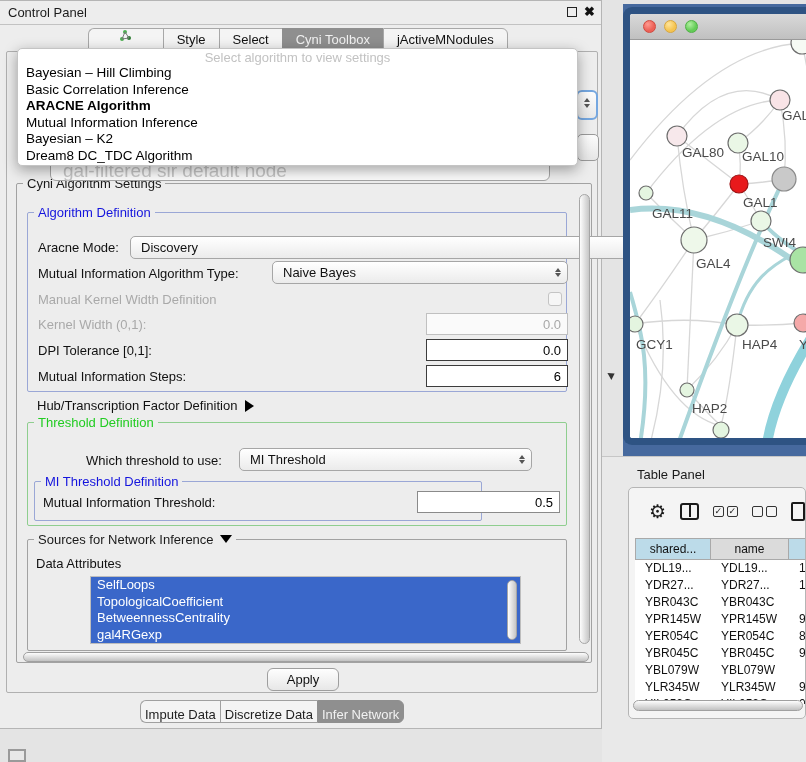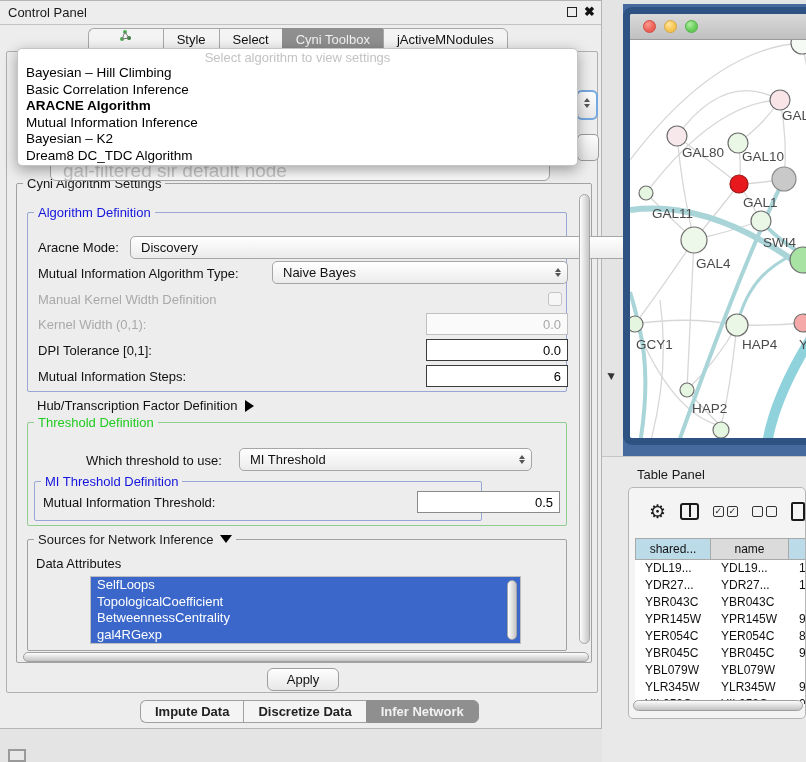--- a/index.html
+++ b/index.html
@@ -70,22 +70,22 @@
 
   .attr-list { background:#fff; border:1px solid #bdbdbd; }
   .attr-item { height:16.5px; line-height:16.5px; font-size:13px; color:#fff; padding-left:6px; }
   .vthumb { background:linear-gradient(90deg,#fdfdfd,#c6c6c6); border:1px solid #a6a6a6; border-radius:6px; }
   .hthumb { background:linear-gradient(#fdfdfd,#c2c2c2); border:1px solid #a0a0a0; border-radius:6px; }
 
   .apply-btn { left:267px; top:667px; width:72px; height:23px; border:1px solid #9e9e9e; border-radius:6px;
     background:linear-gradient(#fefefe,#e7e7e7); font-size:13px; text-align:center; padding-top:3px; }
 
   .bottom-tabs { left:140px; top:699px; height:23px; display:flex; }
-  .btab { height:23px; padding:0 14px; background:#f4f4f4; border:1px solid #a0a0a0; border-right:none;
-    font-size:13px; font-weight:bold; display:flex; align-items:center; color:#222; }
+  .btab { height:23px; padding:0 4px; background:#f4f4f4; border:1px solid #a0a0a0; border-right:none;
+    font-size:13px; font-weight:normal; display:flex; align-items:flex-end; color:#222; }
   .btab:first-child { border-radius:6px 0 0 6px; }
   .btab:last-child { border-right:1px solid #a0a0a0; border-radius:0 6px 6px 0; }
   .btab.sel { background:#8f8f8f; color:#f2f2f2; border-color:#8f8f8f; }
 
   
   #desktop-blue { left:623px; top:4px; width:183px; height:452px; background:#46699e; }
   #net-window { left:623px; top:7px; width:190px; height:438px; border:7px solid #2e5383; border-right:none;
     border-radius:9px 0 0 9px; background:#fff; overflow:hidden; }
   .net-titlebar { height:26px; background:linear-gradient(#d9d9d9,#c0c0c0); border-bottom:1px solid #9a9a9a;
     display:flex; align-items:center; gap:8px; padding-left:13px; }

